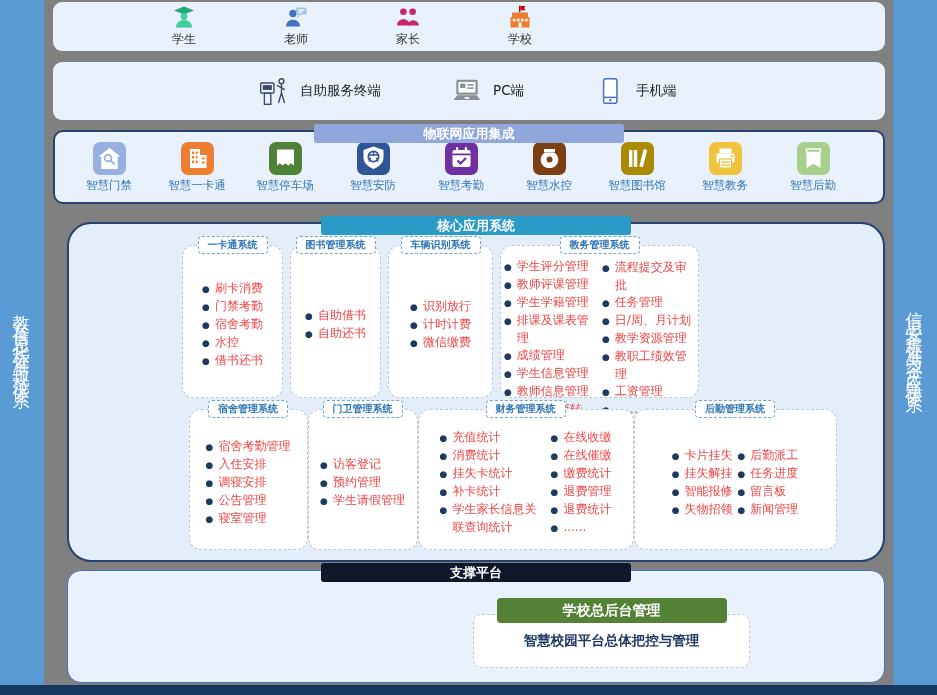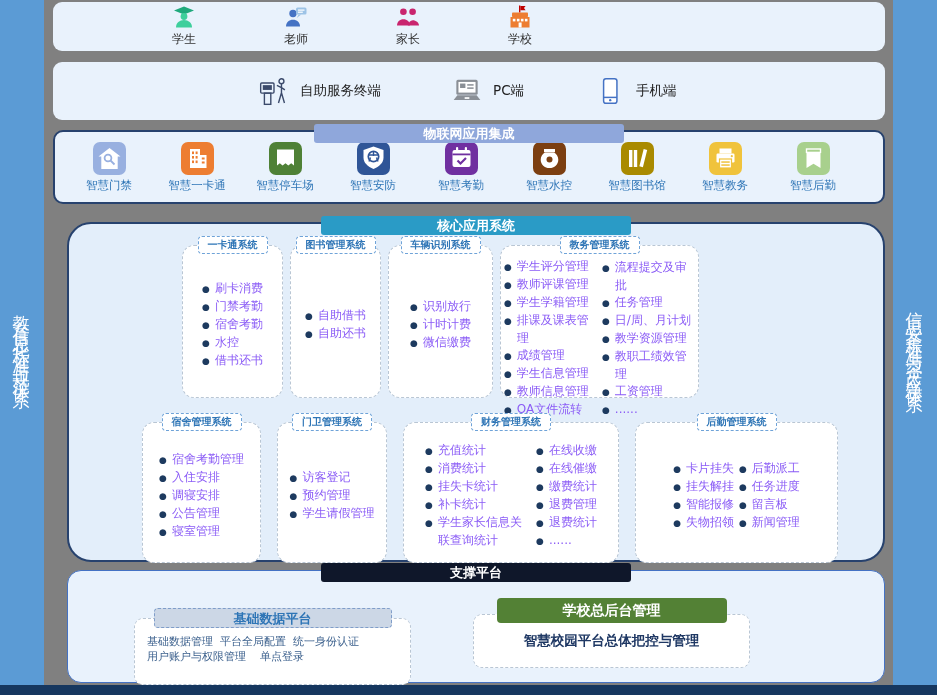--- a/index.html
+++ b/index.html
@@ -50,35 +50,35 @@
   #iot-items{display:flex;justify-content:space-between;padding:10px 30px 0 14px;}
   .iot-item{display:flex;flex-direction:column;align-items:center;width:80px;}
   .iot-icon{width:33px;height:33px;border-radius:7px;display:flex;align-items:center;justify-content:center;}
   .iot-icon svg{width:33px;height:33px;display:block;}
   .iot-label{font-size:11.5px;color:#2e75b6;margin-top:3px;white-space:nowrap;}
 
   
   #core-box{top:222px;height:336px;left:14px;border:2px solid #27426e;border-radius:24px;background:#e3eefa;}
   .core-row{display:flex;}
   #core-row1{margin:21px 0 0 113px;gap:7px;height:153px;}
-  #core-row2{margin:24px 0 0 73px;gap:16px;height:141px;}
+  #core-row2{margin:11px 0 0 73px;height:141px;justify-content:center;}
   .sys{
     position:relative;background:#fff;border:1.5px dashed #b9c6d4;border-radius:12px;
     display:flex;flex-direction:column;box-sizing:border-box;
   }
   .sys-title{
     position:absolute;top:-10px;left:50%;transform:translateX(-50%);
     background:#fff;border:1.5px dashed #6fa3d8;border-radius:4px;
     padding:1px 9px;color:#2e75b6;font-weight:bold;font-size:10px;white-space:nowrap;z-index:2;
   }
   .sys-cols{flex:1;display:flex;justify-content:center;align-items:center;gap:5px;padding:12px 3px 6px;}
   .sys ul{list-style:none;margin:0;padding:0;}
   .sys.cols2 ul{max-width:106px;}
   .sys li{
-    font-size:12px;line-height:17px;color:#8b5cf6;
+    font-size:12px;line-height:17px;color:#ef4444;
     padding-left:13px;text-indent:-13px;white-space:normal;
   }
   .sys li::before{content:"●";font-size:9px;color:#1d3a5f;margin-right:5px;}
 
   
   #support-box{top:570px;height:111px;left:14px;border:1.5px solid #4472c4;border-radius:14px;background:#e9f2fc;}
   #support-banner{background:#8c9097;}
   .support-group{position:absolute;}
   #base-group{left:66px;top:37px;width:277px;}
   #base-banner{
@@ -438,27 +438,20 @@
               <li>新闻管理</li>
             </ul>
           </div>
         </div>
       </div>
   </div>
 
   <div id="support-box" class="panel">
     <div id="support-banner" class="banner" style="background: #0f172a;">支撑平台</div>
 
-    <div id="base-group" class="support-group">
-      <div id="base-banner">基础数据平台</div>
-      <div id="base-content">
-        <div>基础数据管理  平台全局配置  统一身份认证</div>
-        <div>用户账户与权限管理    单点登录</div>
-      </div>
-    </div>
 
     <div id="admin-group" class="support-group">
       <div id="admin-banner" style="background: rgb(83, 129, 53);">学校总后台管理</div>
       <div id="admin-content">
         <span>智慧校园平台总体把控与管理</span>
       </div>
     </div>
   </div>
 
 </div>

